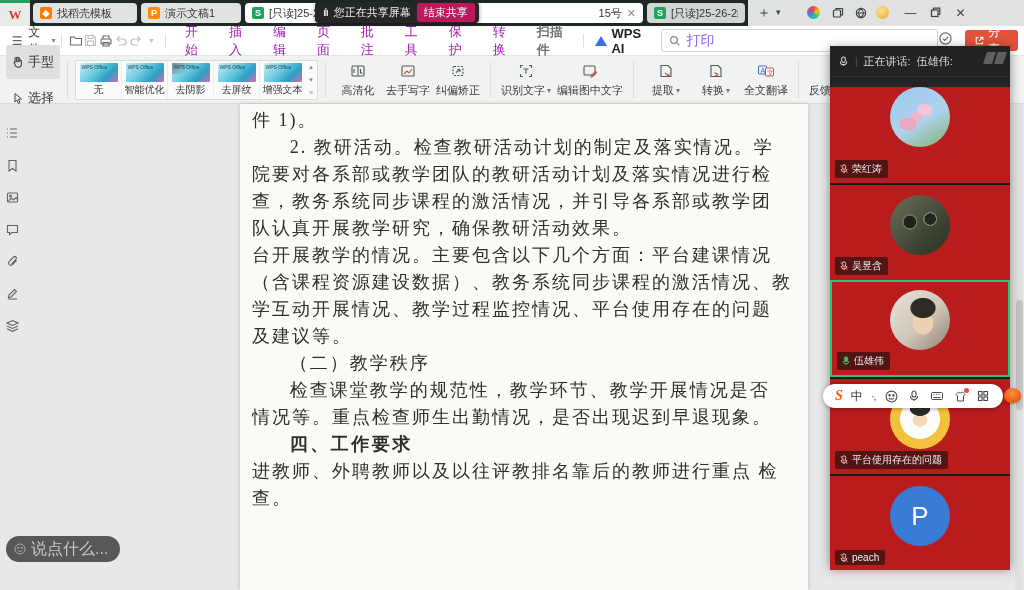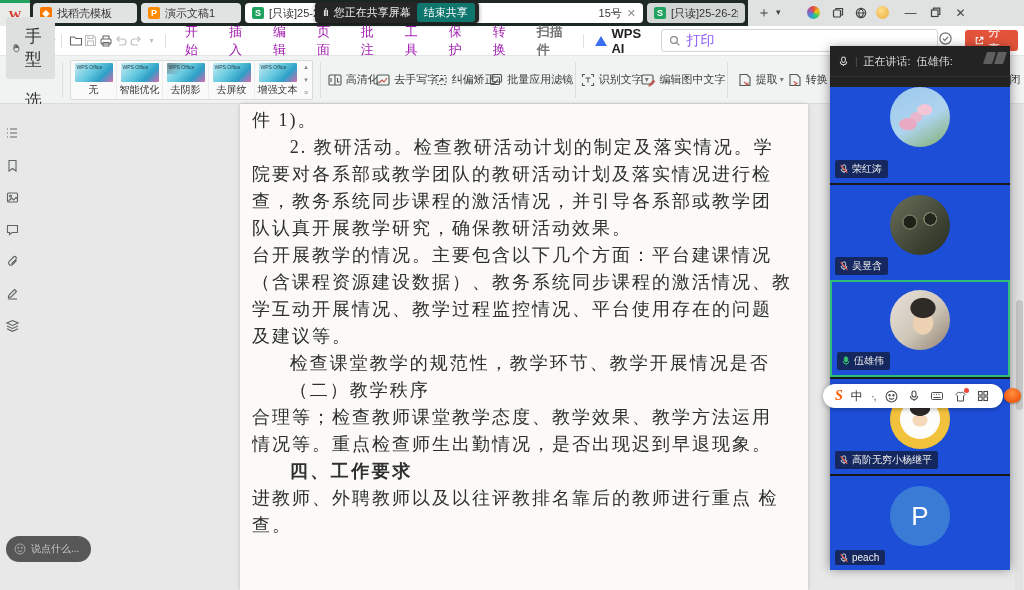--- a/index.html
+++ b/index.html
@@ -21,21 +21,21 @@
   .tb-close{color:#8a8f8c;font-size:11px;flex:0 0 auto;}
   .tb-plus{position:absolute;top:4px;font-size:14px;color:#3c423f;}
   .tb-caret{position:absolute;top:7px;font-size:9px;color:#3c423f;}
   .win-ico{position:absolute;top:5px;width:15px;height:15px;color:#3d423f;display:flex;align-items:center;justify-content:center;font-size:12px;}
   .rainbow{width:13px;height:13px;border-radius:50%;background:conic-gradient(#e74c3c,#f1c40f,#2ecc71,#3498db,#9b59b6,#e74c3c);}
   .avatar-mini{width:13px;height:13px;border-radius:50%;background:radial-gradient(circle at 40% 35%,#ffe08a,#e8a93c);}
   
   .share-banner{position:absolute;left:315px;top:2px;height:21px;background:#262626;border-radius:4px;display:flex;align-items:center;gap:6px;padding:0 4px 0 8px;z-index:70;box-shadow:0 1px 4px rgba(0,0,0,.4);}
   .share-banner .sig{color:#fff;font-size:10px;letter-spacing:-1px;}
   .share-banner .txt{color:#eee;font-size:11px;white-space:nowrap;}
-  .share-banner .stopbtn{background:#0f766e;color:#fff;font-size:11px;border-radius:3px;padding:2px 7px;white-space:nowrap;}
+  .share-banner .stopbtn{background:#be185d;color:#fff;font-size:11px;border-radius:3px;padding:2px 7px;white-space:nowrap;}
 
   
   .menubar{position:absolute;left:0;top:26px;width:1024px;height:30px;background:#ffffff;border-bottom:1px solid #e4e6e5;box-sizing:border-box;display:flex;align-items:center;}
   .file-group{display:flex;align-items:center;gap:4px;margin-left:10px;color:#333;font-size:12px;}
   .mb-ico{width:18px;height:18px;display:flex;align-items:center;justify-content:center;color:#666;}
   .mb-ico.dim{color:#bdbfbe;}
   .mb-sep{width:1px;height:14px;background:#e0e0e0;margin:0 6px;}
   .mb-tabs{display:flex;align-items:center;gap:0;}
   .mb-tab{font-size:13px;color:#a21caf;padding:5px 13px;position:relative;}
   .mb-tab.active{color:#737373;font-weight:bold;}
@@ -43,58 +43,58 @@
   .wps-ai{display:flex;align-items:center;gap:4px;font-size:13px;color:#222;margin-left:6px;font-weight:bold;}
   .ai-logo{width:0;height:0;border-left:6px solid transparent;border-right:6px solid transparent;border-bottom:10px solid #3b6ef0;filter:hue-rotate(0);}
   .searchbox{margin-left:14px;width:310px;height:21px;border:1px solid #d2d4d3;border-radius:3px;background:#fff;display:flex;align-items:center;gap:5px;padding:0 7px;}
   .searchbox .q{color:#8b5cf6;font-size:14px;}
   .sync-ico{margin-left:auto;color:#6b6f6d;}
   .share-btn{background:#e2533a;color:#fff;font-size:12px;height:21px;display:flex;align-items:center;gap:4px;padding:0 10px;border-radius:3px;margin:0 6px 0 12px;}
 
   
   .ribbon{position:absolute;left:0;top:56px;width:1024px;height:48px;background:#f1f2f2;border-bottom:1px solid #dadcdb;box-sizing:border-box;display:flex;align-items:center;}
   .toolcol{display:flex;flex-direction:column;gap:2px;margin-left:6px;}
-  .toolbtn{display:flex;align-items:center;gap:4px;font-size:17px;color:#333;padding:8px 6px;border-radius:3px;}
+  .toolbtn{display:flex;align-items:center;gap:4px;font-size:13px;color:#333;padding:8px 6px;border-radius:3px;}
   .toolbtn.selected{background:#dde0de;}
   .rib-sep{width:1px;height:36px;background:#ddded e;background:#dddedd;margin:0 7px;}
   .gallery{display:flex;align-items:stretch;background:#fafafa;border:1px solid #d8dad9;border-radius:2px;height:40px;box-sizing:border-box;}
   .gcell{width:45px;display:flex;flex-direction:column;align-items:center;justify-content:center;gap:1px;border-right:1px solid #eceeed;}
   .gthumb{width:38px;height:19px;border-radius:1px;position:relative;overflow:hidden;
     background:linear-gradient(135deg,#c9ecf4 0%,#64c8de 45%,#2e9fc6 72%,#d66bb0 100%);}
   .gthumb.shade::after{content:"";position:absolute;left:0;top:0;width:60%;height:60%;background:linear-gradient(135deg,rgba(40,60,70,.55),transparent 70%);}
   .gthumb .wm{position:absolute;top:1px;left:2px;font-size:5px;color:#274;color:#1d3b46;white-space:nowrap;}
   .glabel{font-size:10px;color:#333;white-space:nowrap;}
   .gscroll{width:12px;display:flex;flex-direction:column;align-items:center;justify-content:space-around;color:#888;font-size:7px;}
-  .ribbtn{display:flex;flex-direction:row;align-items:center;justify-content:center;gap:3px;min-width:44px;padding:0 3px;height:44px;font-size:11px;color:#3a3a3a;white-space:nowrap;}
+  .ribbtn{display:flex;flex-direction:column;align-items:center;justify-content:center;gap:3px;min-width:44px;padding:0 3px;height:44px;font-size:11px;color:#3a3a3a;white-space:nowrap;}
   .ribbtn .cap{display:flex;align-items:center;gap:2px;}
   .ribbtn .caret{font-size:8px;color:#777;}
   .ricon{width:18px;height:18px;display:flex;align-items:center;justify-content:center;}
 
   
   .docarea{position:absolute;left:0;top:104px;width:1024px;height:486px;background:#e8e8e8;}
   .left-strip{position:absolute;left:3px;top:22px;width:18px;display:flex;flex-direction:column;gap:14px;align-items:center;color:#5f6563;}
   .page{position:absolute;left:240px;top:0;width:568px;height:486px;background:#fbfaf6;box-shadow:0 0 4px rgba(0,0,0,.18);}
   .doc-text{padding:3px 0 0 12px;font-family:"Liberation Serif","DejaVu Serif",serif;font-size:18px;color:#2f2f2f;letter-spacing:2px;}
   .doc-line{height:27px;line-height:27px;white-space:nowrap;overflow:hidden;}
   .doc-line.indent{text-indent:2.1em;}
   .doc-line.bold{font-weight:bold;letter-spacing:2.5px;}
   .doc-scrollbar{position:absolute;right:1px;top:0;width:8px;height:486px;background:#e2e2e2;}
   .doc-thumb{position:absolute;right:1px;top:196px;width:7px;height:110px;background:#c6c6c6;border-radius:4px;}
 
   
   .chat-pill{position:absolute;left:6px;top:536px;height:26px;background:rgba(66,66,66,.88);border-radius:14px;display:flex;align-items:center;gap:5px;padding:0 12px 0 8px;z-index:40;}
-  .chat-pill .ph{color:#c9c9c9;font-size:10px;}
+  .chat-pill .ph{color:#c9c9c9;font-size:16px;}
 
   
   .meetpanel{position:absolute;left:830px;top:46px;width:180px;height:521px;background:#232323;z-index:50;box-shadow:0 2px 10px rgba(0,0,0,.45);}
   .meet-head{height:30px;display:flex;align-items:center;gap:6px;padding:0 8px;color:#ddd;font-size:11px;border-bottom:1px solid #313131;position:relative;}
   .meet-head .hsep{color:#555;font-size:10px;}
   .wmk{position:absolute;right:5px;top:6px;display:flex;gap:2px;opacity:.35;}
   .wmk i{display:block;width:9px;height:12px;background:#cfcfcf;transform:skewX(-18deg);border-radius:1px;}
-  .tile{position:relative;height:97px;border-top:2px solid #191919;box-sizing:border-box;background:#1d4ed8;}
+  .tile{position:relative;height:97px;border-top:2px solid #191919;box-sizing:border-box;background:#b91c1c;}
   .tile.first{border-top:none;height:96px;}
   .tile.speaking{border:2px solid #2bbf77;}
   .av{width:60px;height:60px;border-radius:50%;margin:10px auto 0;}
   .av.blossom{background:
      radial-gradient(14px 10px at 30% 62%,#eaa9c2 0 60%,transparent 65%),
      radial-gradient(12px 9px at 58% 38%,#f2c6d6 0 60%,transparent 66%),
      radial-gradient(10px 8px at 44% 50%,#e8b7cb 0 58%,transparent 64%),
      linear-gradient(150deg,#9cc8ec 0%,#aed4ef 55%,#7fae6a 100%);}
   .av.barbell{background:
      radial-gradient(circle 11px at 33% 45%,#1f2218 0 55%,#6a705a 58% 68%,transparent 72%),
@@ -350,32 +350,20 @@
     </div>
     <div class="ribbtn">
       <span class="ricon">
           <svg width="16" height="16" viewBox="0 0 16 16" fill="none" stroke="#4f5a55" stroke-width="1.1">
             <rect x="3" y="3.5" width="10" height="9" rx="1" stroke-dasharray="2 1.4"></rect>
             <path d="m6 9.5 4-3m0 0h-2.6m2.6 0v2.6"></path>
           </svg>
         </span>
       <span class="cap">
           <span>纠偏矫正</span>
-        </span>
-    </div>
-    <div class="ribbtn">
-      <span class="ricon">
-          <svg width="16" height="16" viewBox="0 0 16 16" fill="none" stroke="#4f5a55" stroke-width="1.1">
-            <rect x="4.5" y="2.5" width="9" height="7.5" rx="1"></rect>
-            <rect x="2.5" y="5" width="9" height="7.5" rx="1"></rect>
-            <path d="m5.5 9 1.6 1.6 3-3.2"></path>
-          </svg>
-        </span>
-      <span class="cap">
-          <span>批量应用滤镜</span>
         </span>
     </div>
     <span class="rib-sep"></span>
 
     <div class="ribbtn">
       <span class="ricon">
           <svg width="16" height="16" viewBox="0 0 16 16" fill="none" stroke="#4f5a55" stroke-width="1.1">
             <path d="M2.5 5V2.5H5M11 2.5h2.5V5M13.5 11v2.5H11M5 13.5H2.5V11"></path>
             <path d="M5.5 6h5M8 6v4.5"></path>
           </svg>
@@ -495,23 +483,22 @@
       <div class="doc-text">
         <div class="doc-line">件 1)。</div>
         <div class="doc-line indent">2. 教研活动。检查教研活动计划的制定及落实情况。学</div>
         <div class="doc-line">院要对各系部或教学团队的教研活动计划及落实情况进行检</div>
         <div class="doc-line">查，教务系统同步课程的激活情况，并引导各系部或教学团</div>
         <div class="doc-line">队认真开展教学研究，确保教研活动效果。</div>
         <div class="doc-line">台开展教学的情况。主要包含以下几个方面：平台建课情况</div>
         <div class="doc-line">（含课程资源建设数据）、教务系统同步课程的激活情况、教</div>
         <div class="doc-line">学互动开展情况、教学过程监控情况、平台使用存在的问题</div>
         <div class="doc-line">及建议等。</div>
+        <div class="doc-line indent">（二）教学秩序</div>
         <div class="doc-line indent">检查课堂教学的规范性，教学环节、教学开展情况是否</div>
-        <div class="doc-line indent">（二）教学秩序</div>
-        <div class="doc-line">合理等；检查教师课堂教学态度、教学效果、教学方法运用</div>
         <div class="doc-line">情况等。重点检查师生出勤情况，是否出现迟到早退现象。</div>
         <div class="doc-line indent bold">四、工作要求</div>
         <div class="doc-line">进教师、外聘教师以及以往评教排名靠后的教师进行重点 检</div>
         <div class="doc-line">查。</div>
       </div>
     </div>
 
     <div class="doc-scrollbar"></div>
     <div class="doc-thumb"></div>
   </div>
@@ -577,21 +564,21 @@
     </div>
 
     <div class="tile">
       <div class="av cartoon"></div>
       <div class="nametag">
         <svg width="10" height="10" viewBox="0 0 12 12" fill="none" stroke="#ddd" stroke-width="1.1">
             <rect x="4" y="1" width="4" height="6" rx="2"></rect>
             <path d="M2.5 6a3.5 3.5 0 0 0 7 0M6 9.5V11"></path>
             <path d="m2 1.5 8 9" stroke="#e05a4e" stroke-width="1.4"></path>
           </svg>
-        <span>高阶无穷小杨继平</span>
+        <span>平台使用存在的问题</span>
       </div>
     </div>
 
     <div class="tile" style="height:96px;">
       <div class="av letter">P</div>
       <div class="nametag">
         <svg width="10" height="10" viewBox="0 0 12 12" fill="none" stroke="#ddd" stroke-width="1.1">
             <rect x="4" y="1" width="4" height="6" rx="2"></rect>
             <path d="M2.5 6a3.5 3.5 0 0 0 7 0M6 9.5V11"></path>
             <path d="m2 1.5 8 9" stroke="#e05a4e" stroke-width="1.4"></path>

